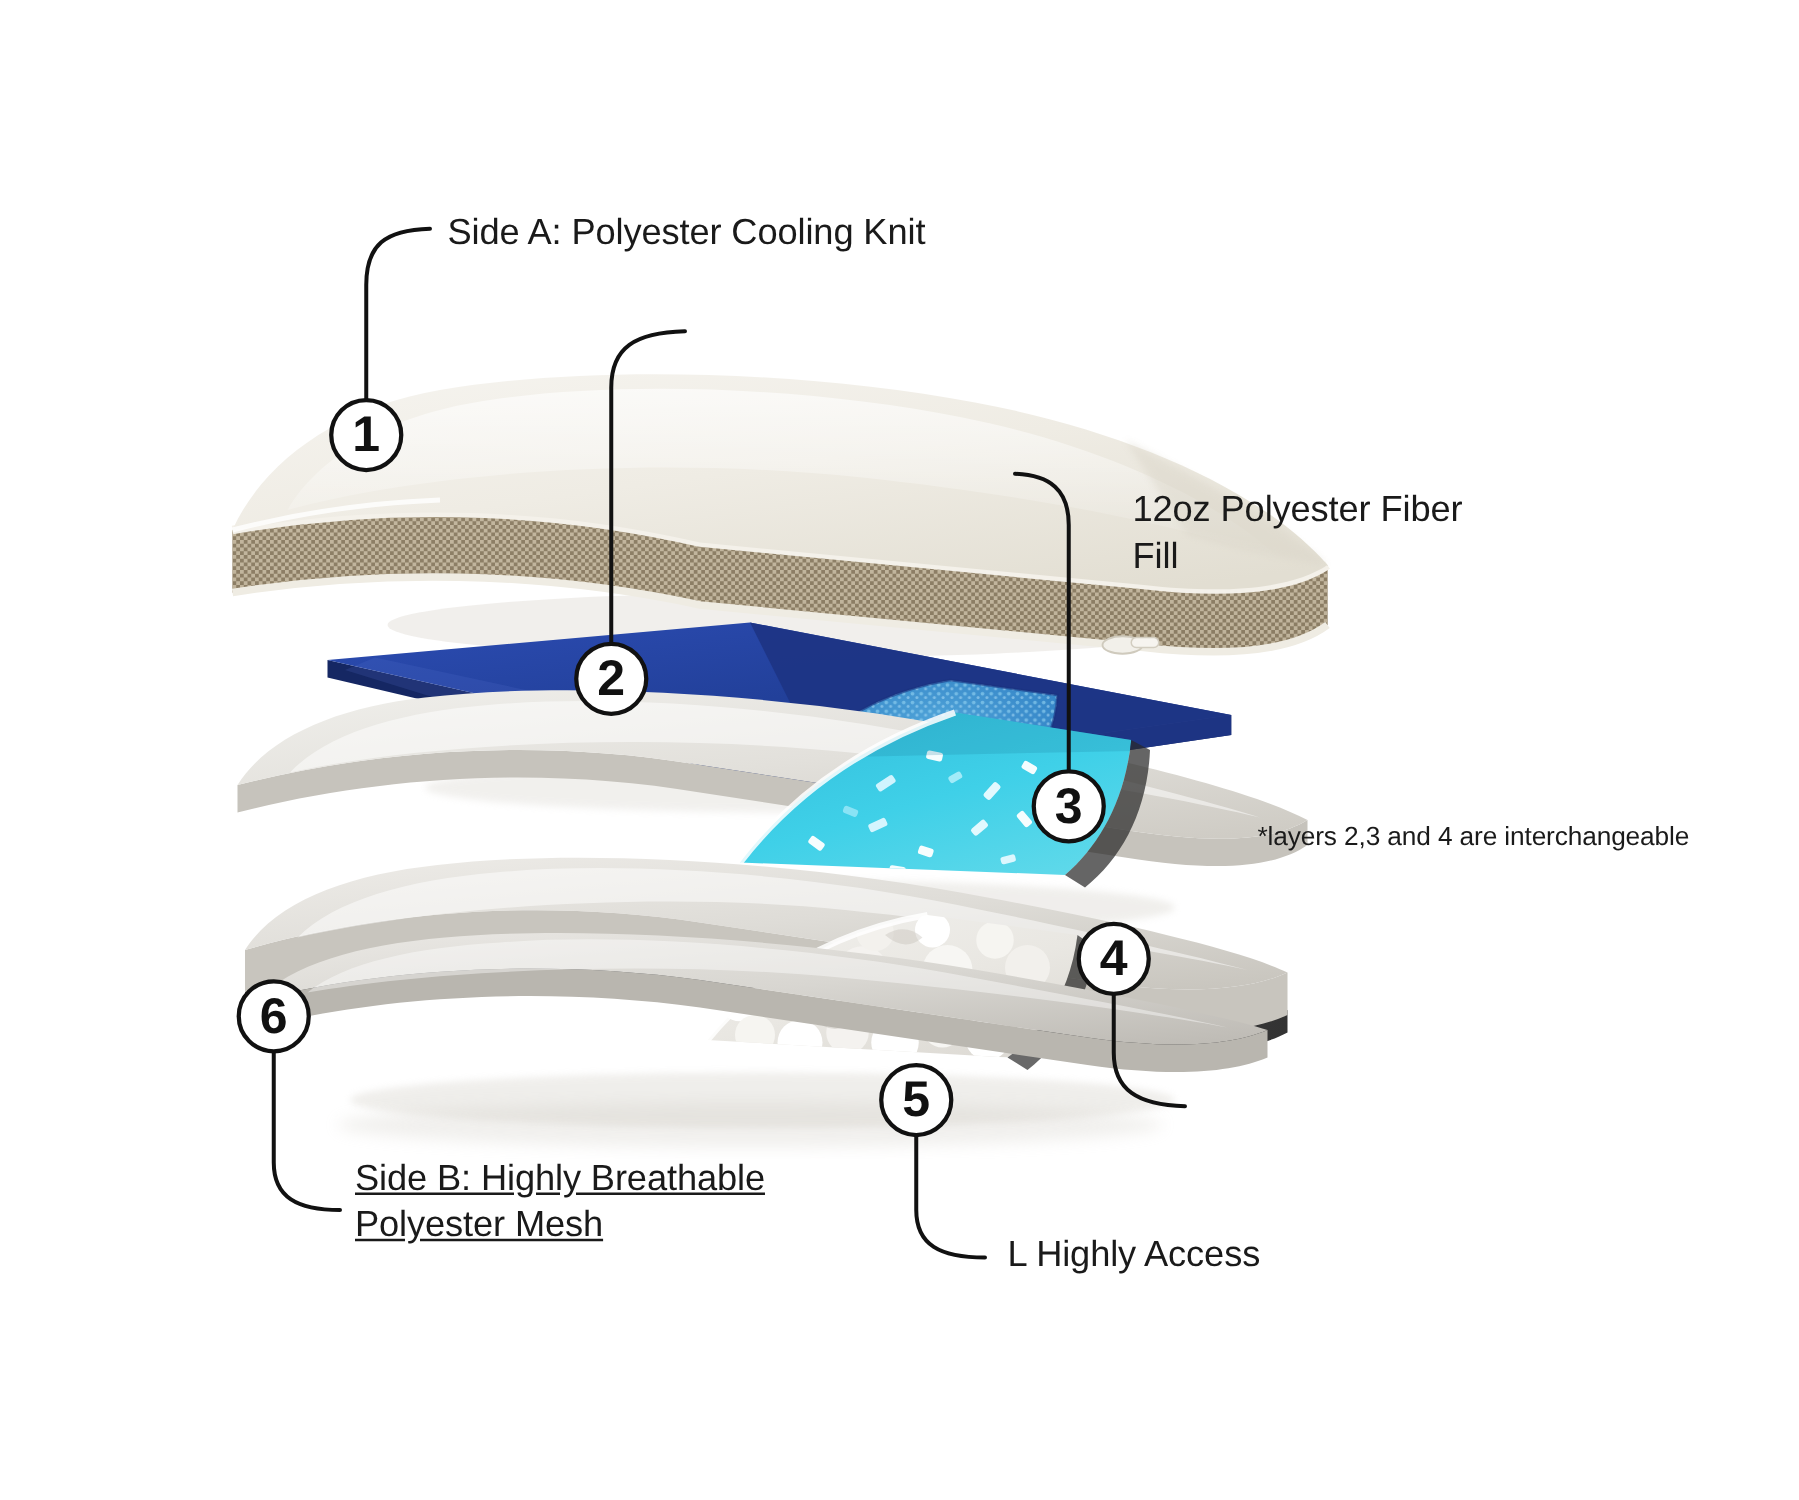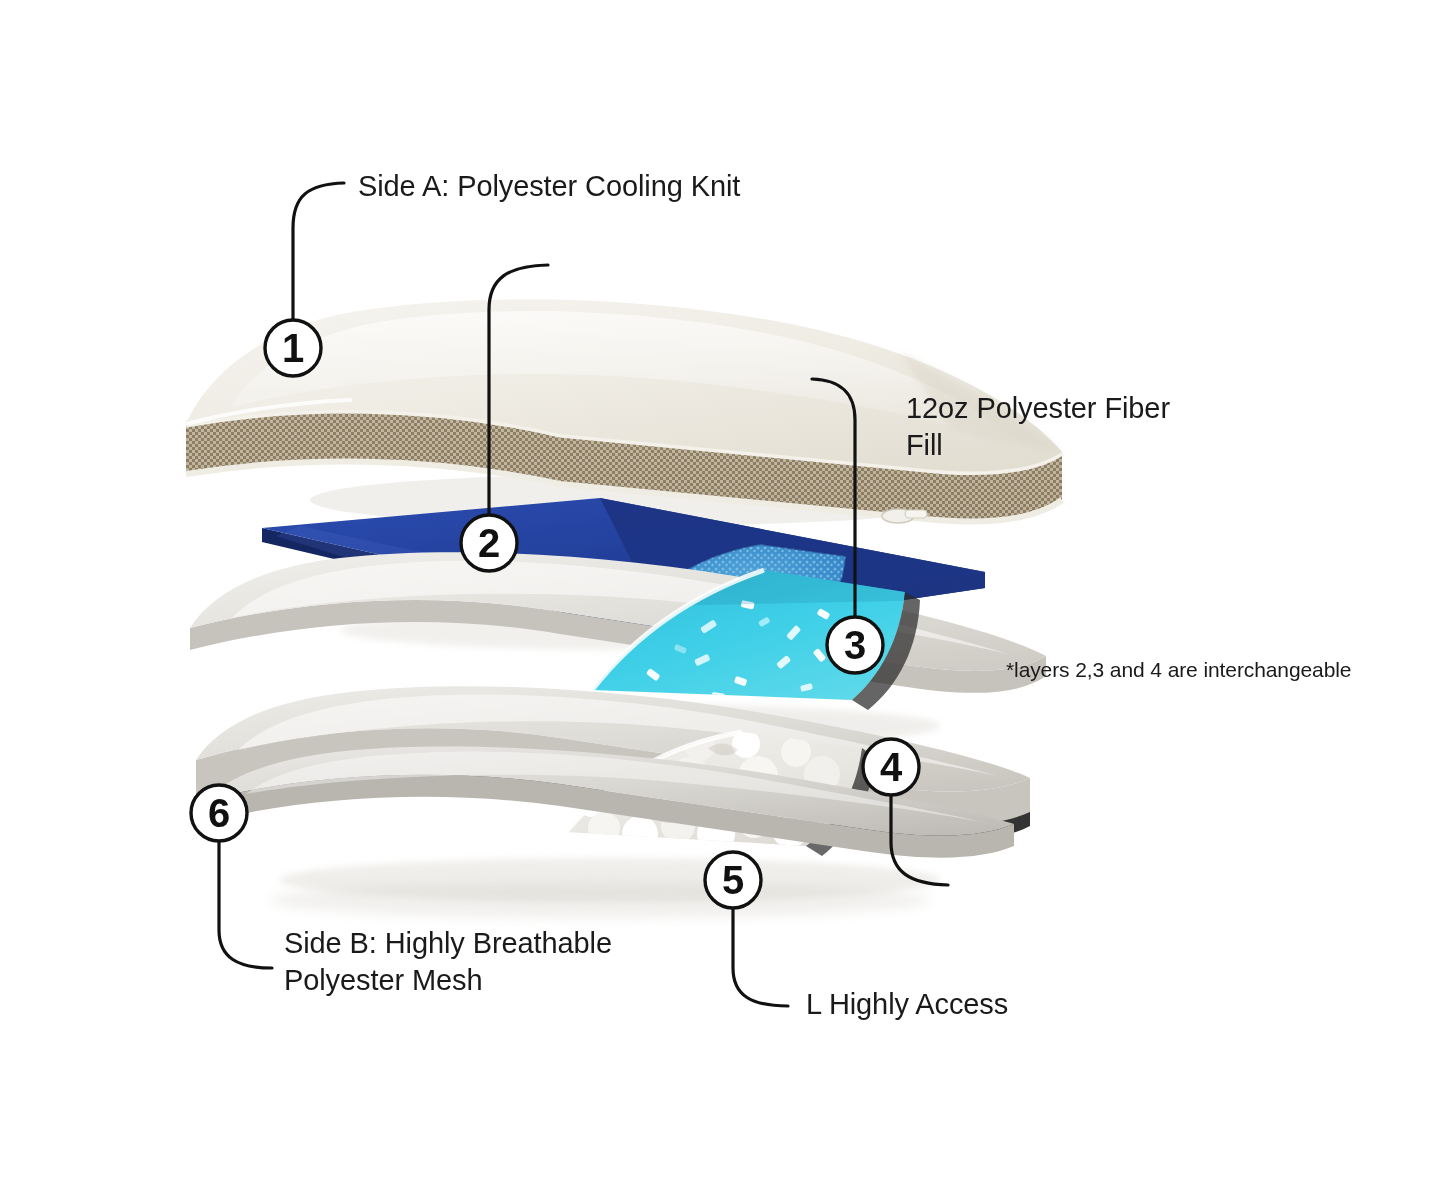--- a/index.html
+++ b/index.html
@@ -390,18 +390,18 @@
 
   <div class="label" style="left:358px; top:168px;">Side A: Polyester Cooling Knit</div>
 
 
   <div class="label" style="left:906px; top:352px;margin-top:38px;">12oz Polyester Fiber
 Fill</div>
 
 
   <div class="label" style="left:806px; top:986px;">L Highly Access</div>
 
-  <div class="label" style="left:284px; top:925px;">Side B: Highly Breathable
+  <div class="label" style="left:284px; top:925px;text-decoration:underline;">Side B: Highly Breathable
 Polyester Mesh</div>
 
   <div class="label small" style="left:1006px; top:657px;">*layers 2,3 and 4 are interchangeable</div>
 
 </div>
 
 </body></html>

